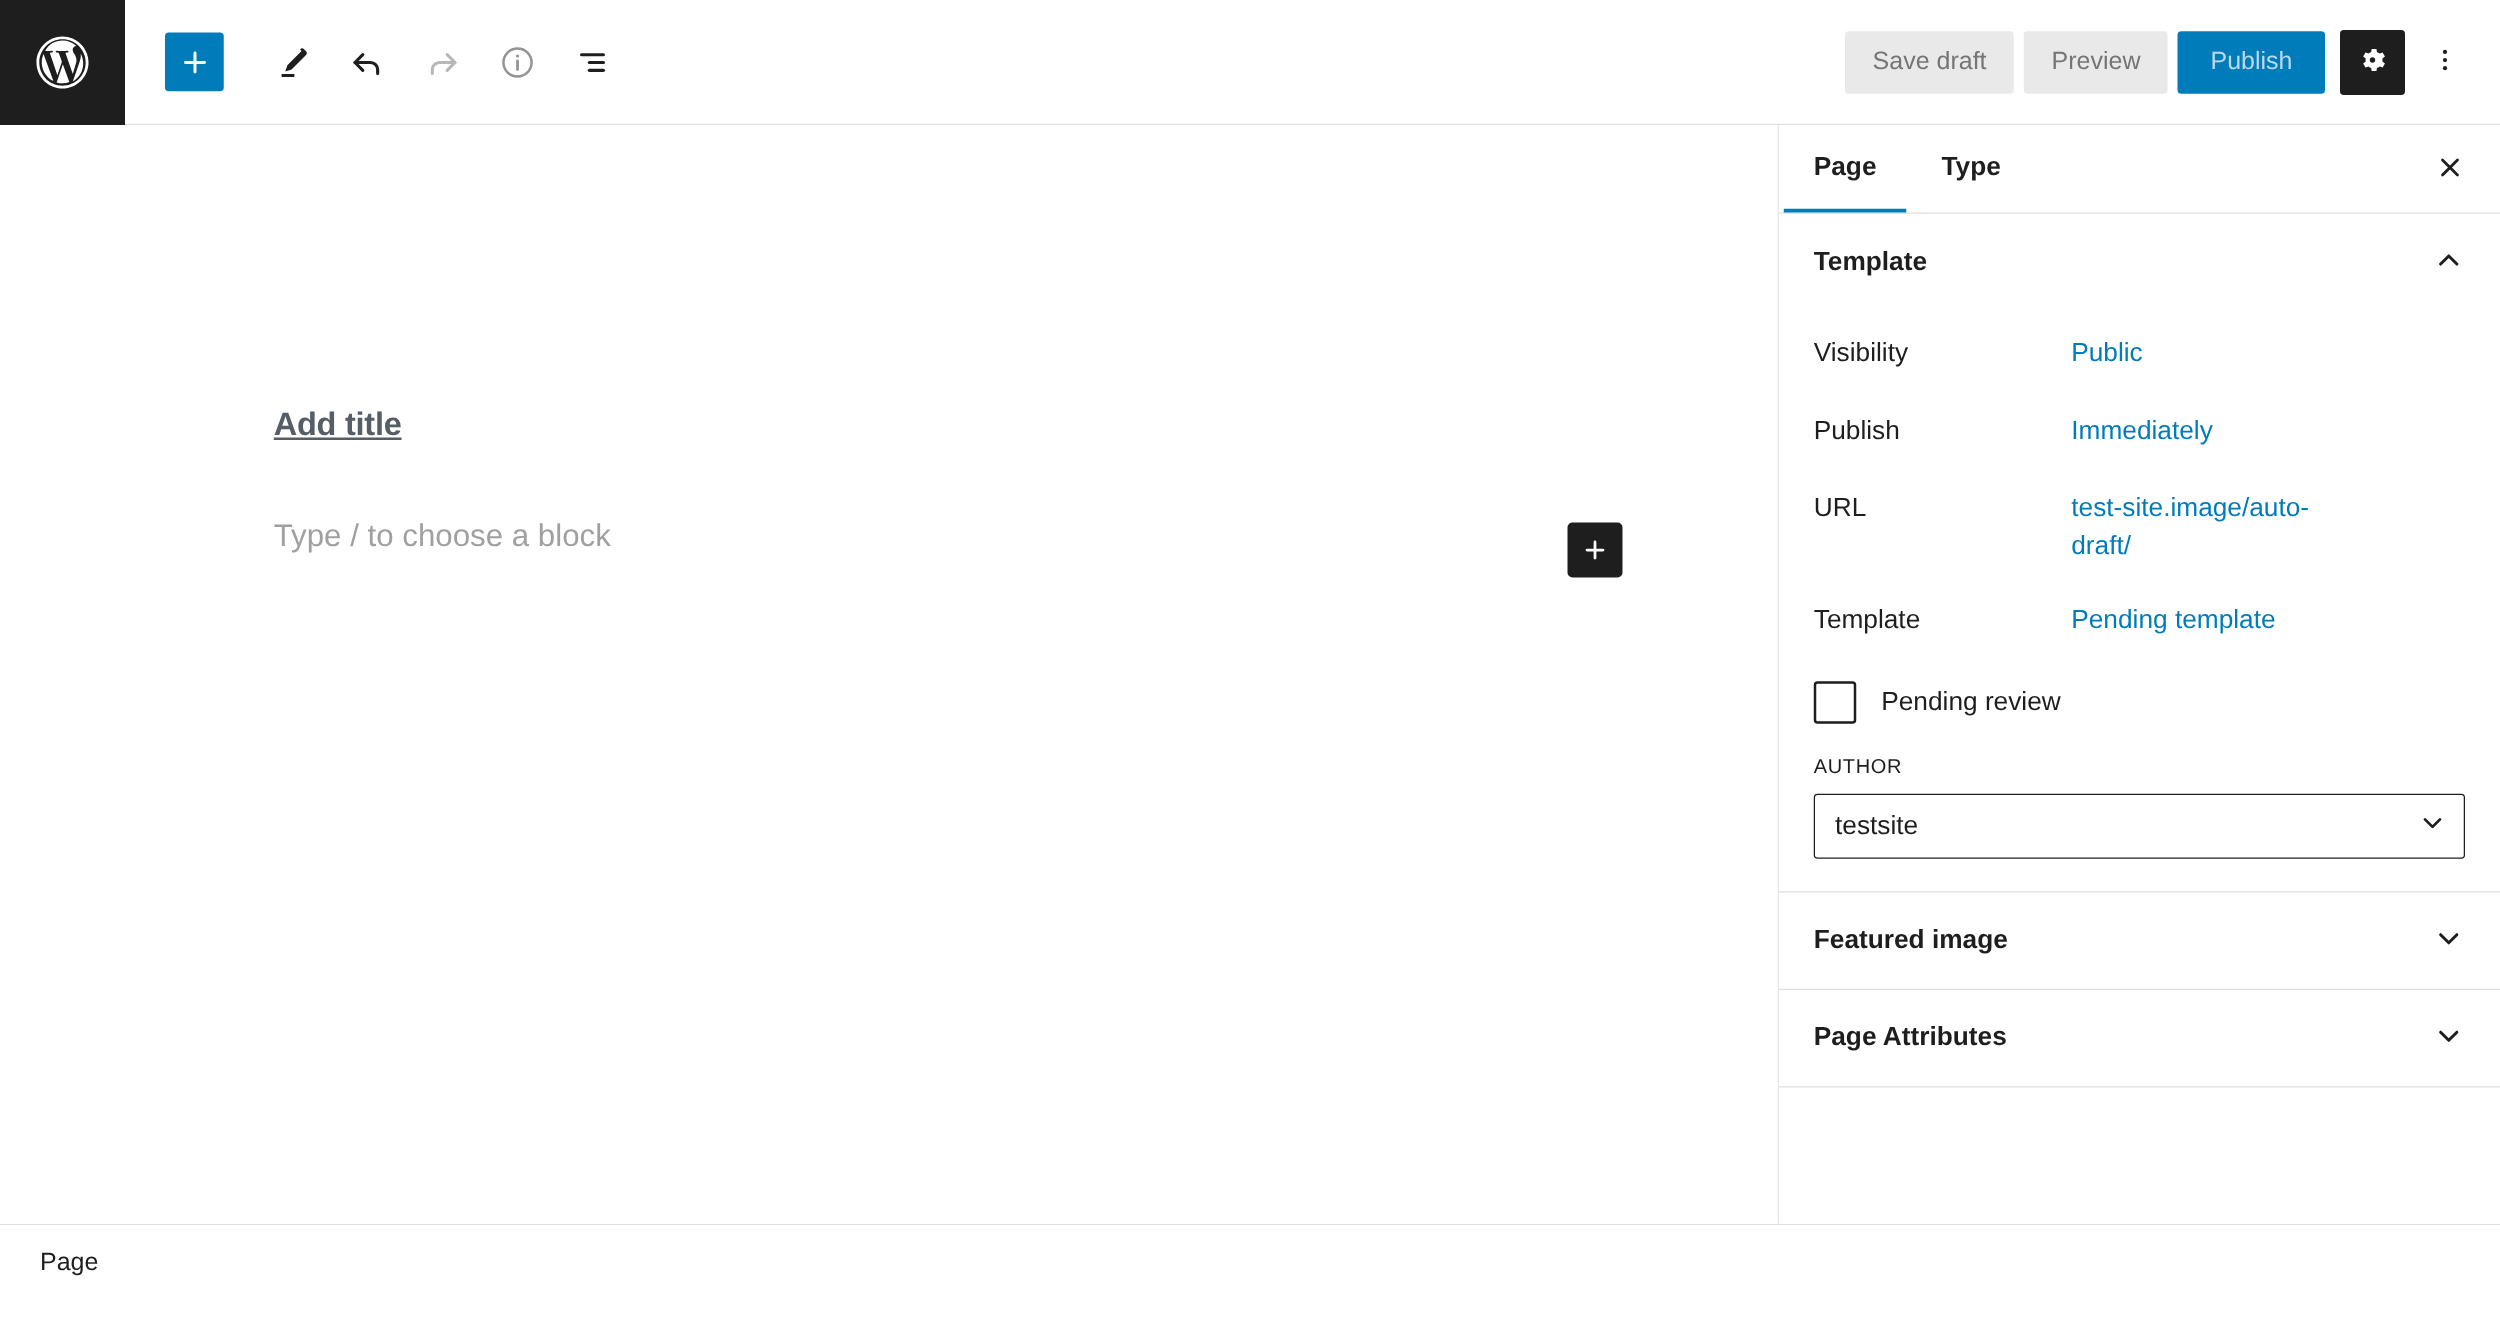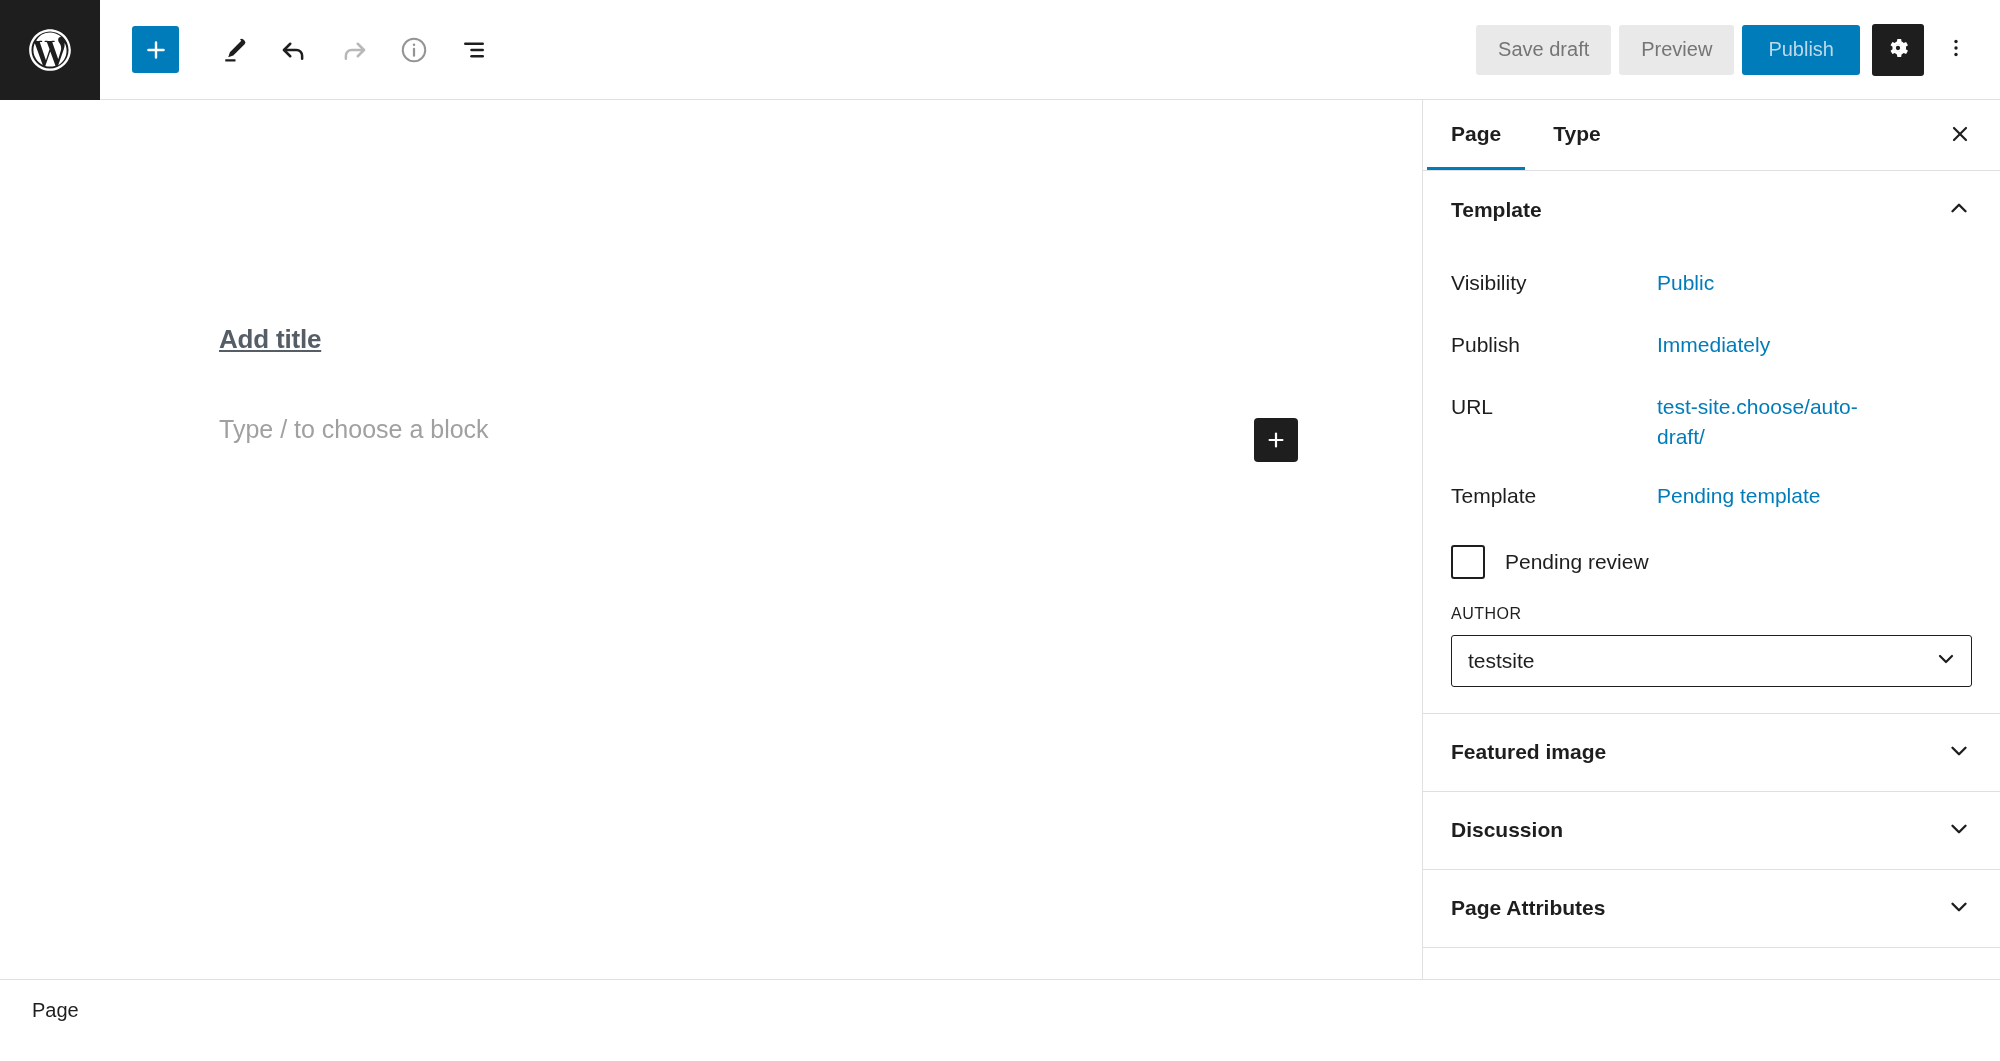--- a/index.html
+++ b/index.html
@@ -506,21 +506,21 @@
               <span class="sum-value">Public</span>
             </div>
 
             <div class="sum-row">
               <span class="sum-label">Publish</span>
               <span class="sum-value">Immediately</span>
             </div>
 
             <div class="sum-row">
               <span class="sum-label">URL</span>
-              <span class="sum-value">test-site.choose/auto-draft/</span>
+              <span class="sum-value">test-site.image/auto-draft/</span>
             </div>
 
             <div class="sum-row">
               <span class="sum-label">Template</span>
               <span class="sum-value">Pending template</span>
             </div>
 
             <div class="pending-row">
               <span class="chk"></span>
               <span class="pending-label">Pending review</span>
@@ -543,30 +543,20 @@
           <button class="panel-header">
             <span class="panel-title">Featured image</span>
             <span>
               <svg width="26" height="26" viewBox="0 0 24 24" fill="none" stroke="#1e1e1e" stroke-width="2.2" stroke-linecap="round" stroke-linejoin="round" aria-hidden="true">
                 <polyline points="6 9 12 15 18 9"></polyline>
               </svg>
             </span>
           </button>
         </section>
 
-        <section class="panel">
-          <button class="panel-header">
-            <span class="panel-title">Discussion</span>
-            <span>
-              <svg width="26" height="26" viewBox="0 0 24 24" fill="none" stroke="#1e1e1e" stroke-width="2.2" stroke-linecap="round" stroke-linejoin="round" aria-hidden="true">
-                <polyline points="6 9 12 15 18 9"></polyline>
-              </svg>
-            </span>
-          </button>
-        </section>
 
         <section class="panel">
           <button class="panel-header">
             <span class="panel-title">Page Attributes</span>
             <span>
               <svg width="26" height="26" viewBox="0 0 24 24" fill="none" stroke="#1e1e1e" stroke-width="2.2" stroke-linecap="round" stroke-linejoin="round" aria-hidden="true">
                 <polyline points="6 9 12 15 18 9"></polyline>
               </svg>
             </span>
           </button>

